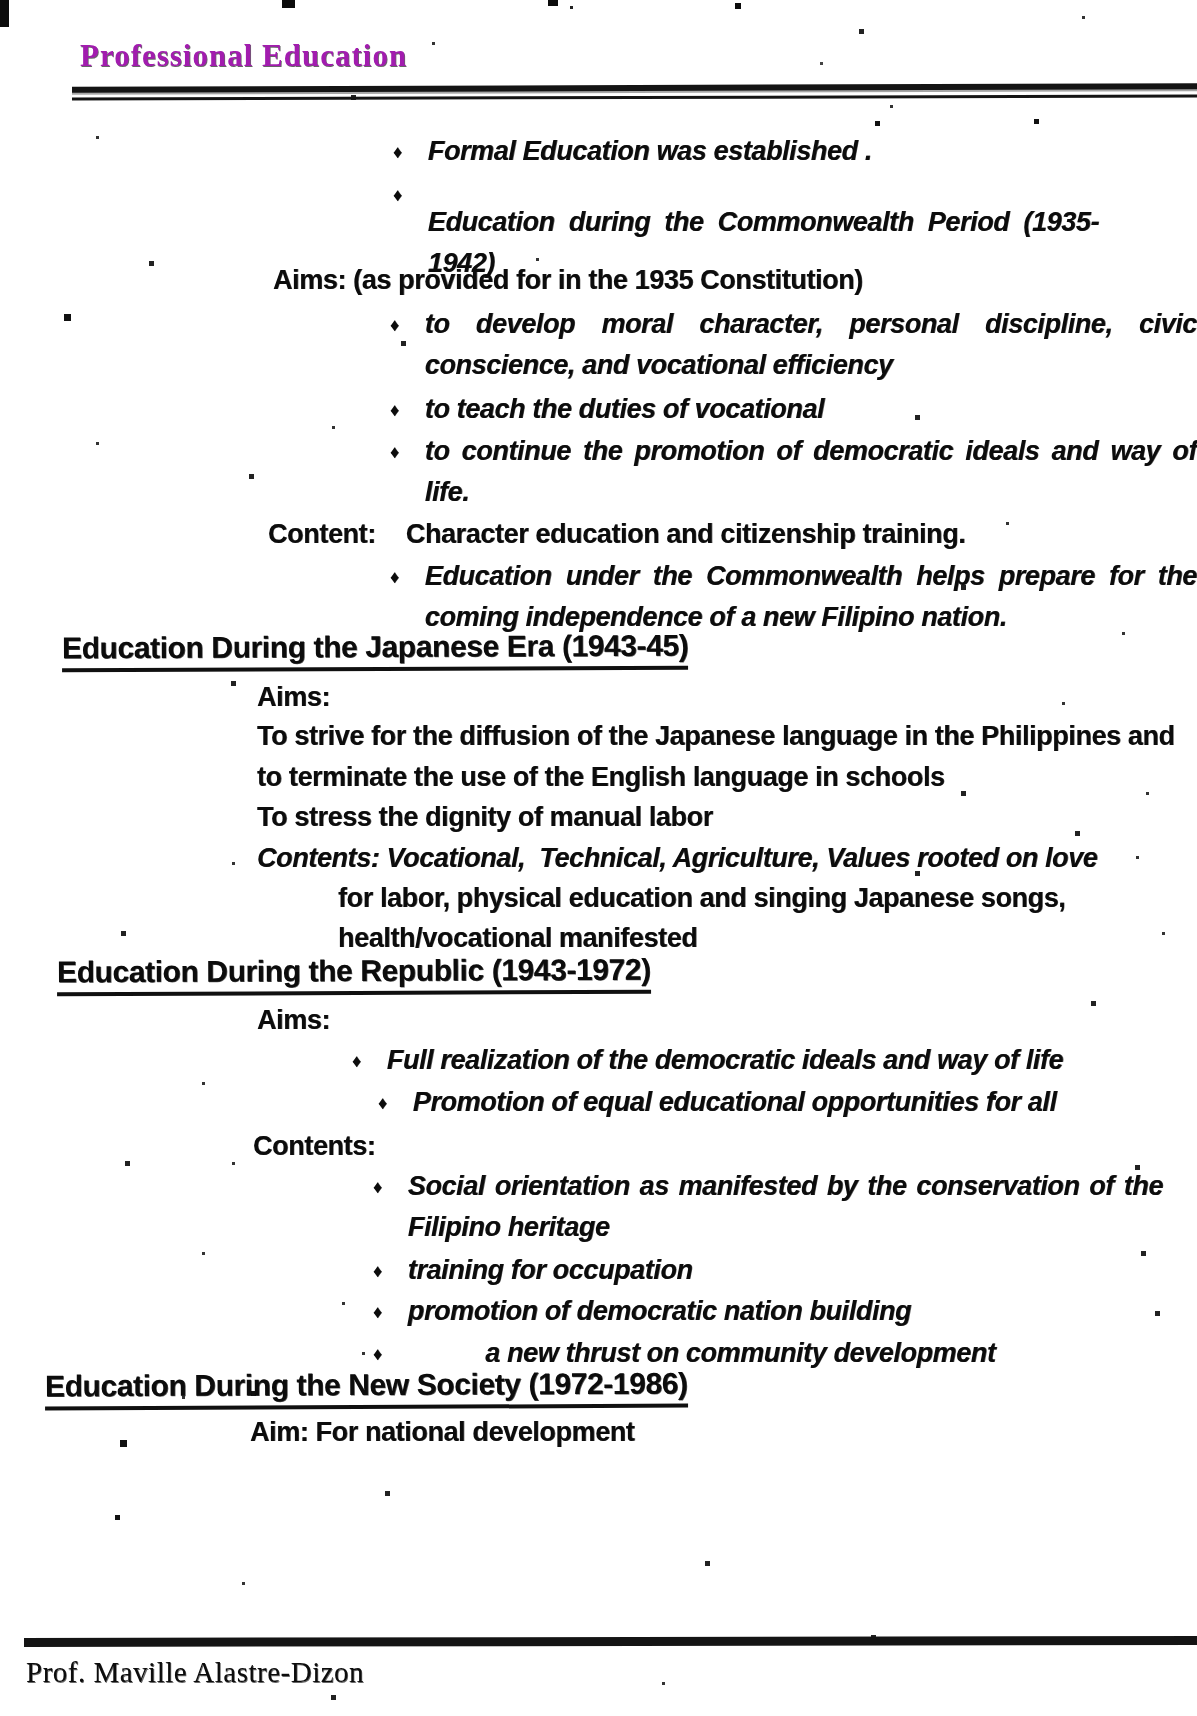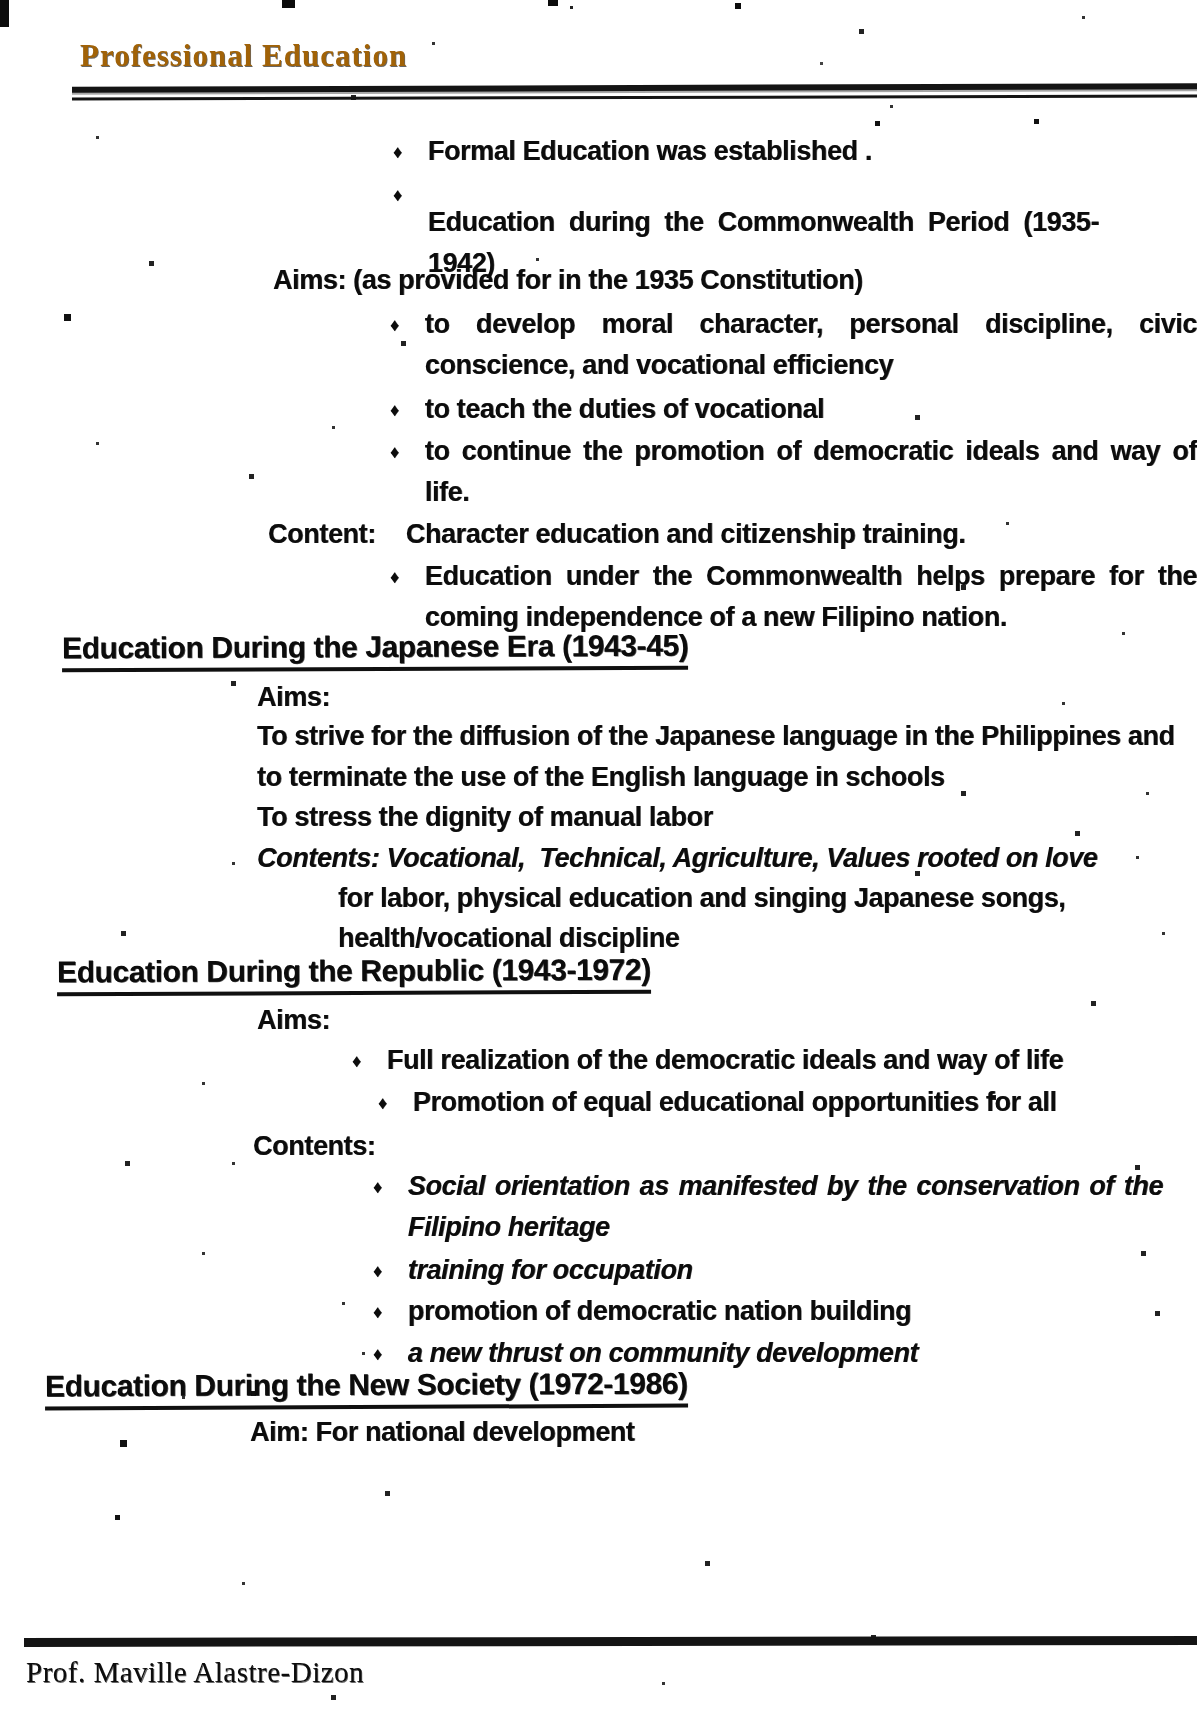--- a/index.html
+++ b/index.html
@@ -21,21 +21,21 @@
     line-height:41px;
     white-space:pre-wrap;
     text-shadow:0.6px 0.4px 0 rgba(10,10,10,0.65);
   }
   .justify{text-align:justify;}
   .it{font-style:italic;}
   .doc-title{
     position:absolute;left:80px;top:38px;margin:0;
     font-family:"Liberation Serif", serif;
     font-size:31px;font-weight:700;letter-spacing:1px;
-    color:#a16207;
+    color:#a21caf;
     text-shadow:0.8px 0.6px 0 rgba(0,0,0,0.6);
   }
   .section-heading{
     position:absolute;margin:0;
     font-size:30px;font-weight:700;letter-spacing:-0.4px;
     border-bottom:4px solid #101010;
     padding-bottom:3px;
     text-shadow:0.7px 0.5px 0 rgba(10,10,10,0.7);
     transform:rotate(-0.25deg);
     white-space:nowrap;
@@ -46,21 +46,21 @@
     display:flex;
     align-items:flex-start;
     gap:26px;
   }
   .dia{
     font-size:18px;
     line-height:41px;
     flex:0 0 auto;
     transform:translateY(1px);
   }
-  .t{flex:1 1 auto;}
+  .t{flex:1 1 auto;font-style:italic;}
   
   .hrule{position:absolute;background:#141414;}
   .hrule-top-a{left:72px;top:85px;width:1125px;height:6px;transform:rotate(-0.18deg);box-shadow:0 2px 0 rgba(0,0,0,0.35);}
   .hrule-top-b{left:72px;top:96px;width:1125px;height:3px;transform:rotate(-0.15deg);}
   .hrule-bottom{left:24px;top:1637px;width:1173px;height:9px;transform:rotate(-0.1deg);}
   .footer-text{
     position:absolute;left:26px;top:1656px;
     font-family:"Liberation Serif", serif;
     font-size:29px;font-weight:400;letter-spacing:0.5px;
     text-shadow:0.8px 0.6px 0 rgba(0,0,0,0.6);
@@ -138,21 +138,21 @@
     <span class="dia line" style="position:static;">♦</span>
     <span class="t line justify" style="position:static;">Education under the Commonwealth helps prepare for the coming independence of a new Filipino nation.</span>
   </div>
 
   <h2 class="section-heading" style="left:62px;top:630px;">Education During the Japanese Era (1943-45)</h2>
   <div class="line" style="left:257px;top:677px;">Aims:</div>
   <div class="line" style="left:257px;top:716px;width:945px;">To strive for the diffusion of the Japanese language in the Philippines and to terminate the use of the English language in schools</div>
   <div class="line" style="left:257px;top:797px;">To stress the dignity of manual labor</div>
   <div class="line it" style="left:257px;top:838px;">Contents: Vocational,  Technical, Agriculture, Values rooted on love</div>
   <div class="line" style="left:338px;top:878px;">for labor, physical education and singing Japanese songs,</div>
-  <div class="line" style="left:338px;top:918px;">health/vocational discipline</div>
+  <div class="line" style="left:338px;top:918px;">health/vocational manifested</div>
 
   <h2 class="section-heading" style="left:57px;top:954px;">Education During the Republic (1943-1972)</h2>
   <div class="line" style="left:257px;top:1000px;">Aims:</div>
 
   <div class="li" style="left:352px;top:1040px;width:760px;">
     <span class="dia line" style="position:static;">♦</span>
     <span class="t line" style="position:static;">Full realization of the democratic ideals and way of life</span>
   </div>
   <div class="li" style="left:378px;top:1082px;width:740px;">
     <span class="dia line" style="position:static;">♦</span>
@@ -168,21 +168,21 @@
   <div class="li" style="left:373px;top:1250px;width:700px;">
     <span class="dia line" style="position:static;">♦</span>
     <span class="t line it" style="position:static;">training for occupation</span>
   </div>
   <div class="li" style="left:373px;top:1291px;width:700px;">
     <span class="dia line" style="position:static;">♦</span>
     <span class="t line" style="position:static;">promotion of democratic nation building</span>
   </div>
   <div class="li" style="left:373px;top:1333px;width:700px;">
     <span class="dia line" style="position:static;">♦</span>
-    <span class="t line it" style="position:static;">a new thrust on community development</span>
+    <span class="t line it" style="position:static;text-align:center;">a new thrust on community development</span>
   </div>
 
   <h2 class="section-heading" style="left:45px;top:1368px;">Education During the New Society (1972-1986)</h2>
   <div class="line" style="left:250px;top:1412px;">Aim: For national development</div>
 
   <div class="hrule hrule-bottom"></div>
   <div class="footer-text">Prof. Maville Alastre-Dizon</div>
 
 </main>
 

